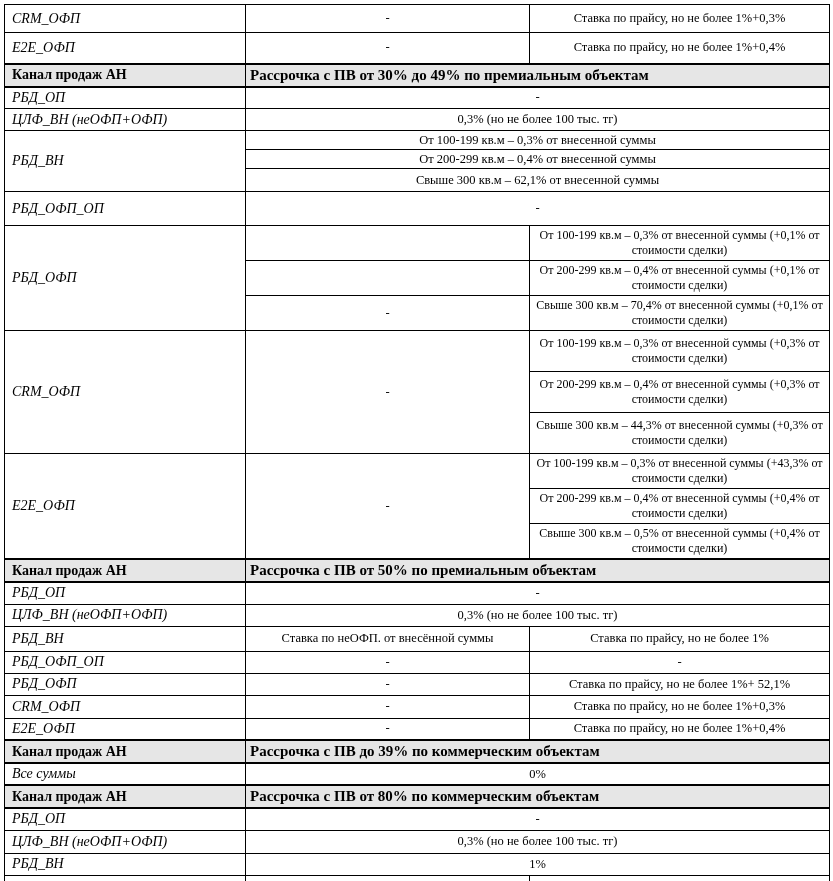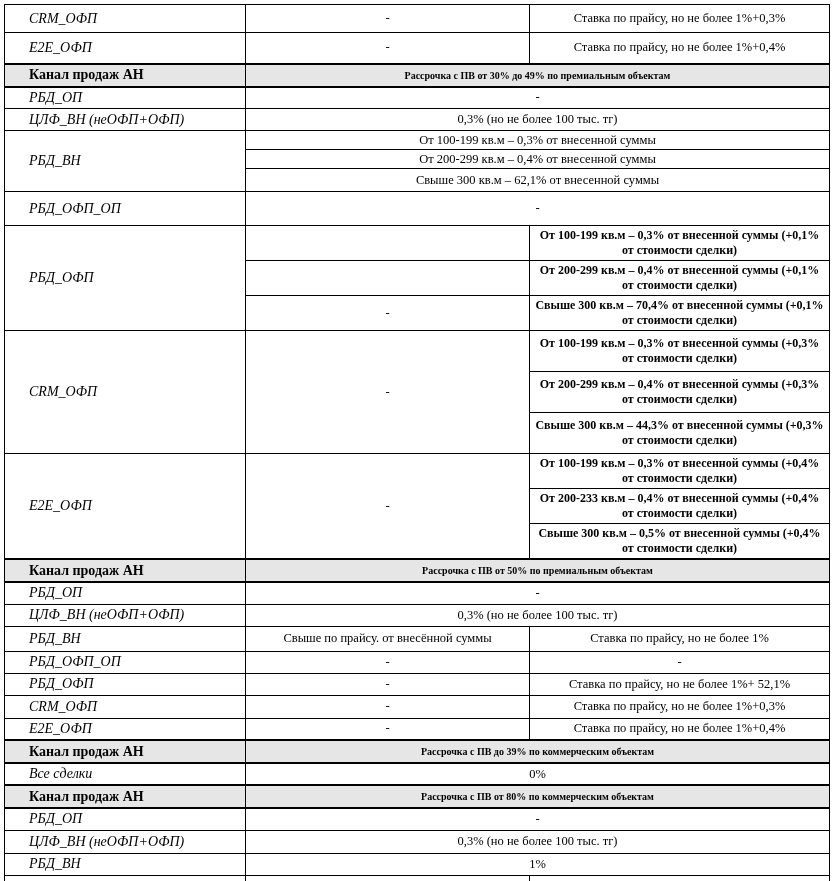--- a/index.html
+++ b/index.html
@@ -20,41 +20,40 @@
   td {
     border: 1px solid #000;
     vertical-align: middle;
     padding: 1px 4px;
     overflow: hidden;
   }
   td.lbl {
     font-style: italic;
     font-size: 14px;
     text-align: left;
-    padding-left: 24px;
+    padding-left: 7px;
   }
   td.val {
     text-align: center;
     font-size: 12.5px;
   }
   td.sm {
     font-size: 12px;
     line-height: 1.25;
     padding: 2px 4px;
-    font-weight: bold;
   }
   tr.hdr td {
     background: #e6e6e6;
     font-weight: bold;
     font-style: normal;
     font-size: 14px;
     border-top: 2px solid #000;
     border-bottom: 2px solid #000;
   }
-  tr.hdr td.hdr-title { text-align: center; font-size: 10px; }
+  tr.hdr td.hdr-title { font-size: 15px; }
   
   .h19 { height: 19px; } .h22 { height: 22px; } .h23 { height: 23px; }
   .h25 { height: 25px; } .h28 { height: 28px; } .h31 { height: 31px; }
   .h33 { height: 33px; } .h34 { height: 34px; } .h41 { height: 41px; }
 </style>
 </head>
 <body>
 
 <table class="rates">
   <colgroup>
@@ -121,44 +120,44 @@
     </tr>
     <tr class="h41">
       <td class="val sm">От 200-299 кв.м – 0,4% от внесенной суммы (+0,3% от стоимости сделки)</td>
     </tr>
     <tr class="h41">
       <td class="val sm">Свыше 300 кв.м – 44,3% от внесенной суммы (+0,3% от стоимости сделки)</td>
     </tr>
     <tr class="h31">
       <td class="lbl" rowspan="3">E2E_ОФП</td>
       <td class="val" rowspan="3">-</td>
-      <td class="val sm">От 100-199 кв.м – 0,3% от внесенной суммы (+0,4% от стоимости сделки)</td>
-    </tr>
-    <tr class="h31">
-      <td class="val sm">От 200-233 кв.м – 0,4% от внесенной суммы (+0,4% от стоимости сделки)</td>
+      <td class="val sm">От 100-199 кв.м – 0,3% от внесенной суммы (+43,3% от стоимости сделки)</td>
+    </tr>
+    <tr class="h31">
+      <td class="val sm">От 200-299 кв.м – 0,4% от внесенной суммы (+0,4% от стоимости сделки)</td>
     </tr>
     <tr class="h31">
       <td class="val sm">Свыше 300 кв.м – 0,5% от внесенной суммы (+0,4% от стоимости сделки)</td>
     </tr>
 
     <tr class="hdr h23">
       <td class="lbl">Канал продаж АН</td>
       <td class="hdr-title" colspan="2">Рассрочка с ПВ от 50% по премиальным объектам</td>
     </tr>
     <tr class="h22">
       <td class="lbl">РБД_ОП</td>
       <td class="val" colspan="2">-</td>
     </tr>
     <tr class="h22">
       <td class="lbl">ЦЛФ_ВН (неОФП+ОФП)</td>
       <td class="val" colspan="2">0,3% (но не более 100 тыс. тг)</td>
     </tr>
     <tr class="h25">
       <td class="lbl">РБД_ВН</td>
-      <td class="val">Свыше по прайсу. от внесённой суммы</td>
+      <td class="val">Ставка по неОФП. от внесённой суммы</td>
       <td class="val">Ставка по прайсу, но не более 1%</td>
     </tr>
     <tr class="h22">
       <td class="lbl">РБД_ОФП_ОП</td>
       <td class="val">-</td>
       <td class="val">-</td>
     </tr>
     <tr class="h22">
       <td class="lbl">РБД_ОФП</td>
       <td class="val">-</td>
@@ -173,21 +172,21 @@
       <td class="lbl">E2E_ОФП</td>
       <td class="val">-</td>
       <td class="val">Ставка по прайсу, но не более 1%+0,4%</td>
     </tr>
 
     <tr class="hdr h23">
       <td class="lbl">Канал продаж АН</td>
       <td class="hdr-title" colspan="2">Рассрочка с ПВ до 39% по коммерческим объектам</td>
     </tr>
     <tr class="h22">
-      <td class="lbl">Все сделки</td>
+      <td class="lbl">Все суммы</td>
       <td class="val" colspan="2">0%</td>
     </tr>
 
     <tr class="hdr h23">
       <td class="lbl">Канал продаж АН</td>
       <td class="hdr-title" colspan="2">Рассрочка с ПВ от 80% по коммерческим объектам</td>
     </tr>
     <tr class="h22">
       <td class="lbl">РБД_ОП</td>
       <td class="val" colspan="2">-</td>

